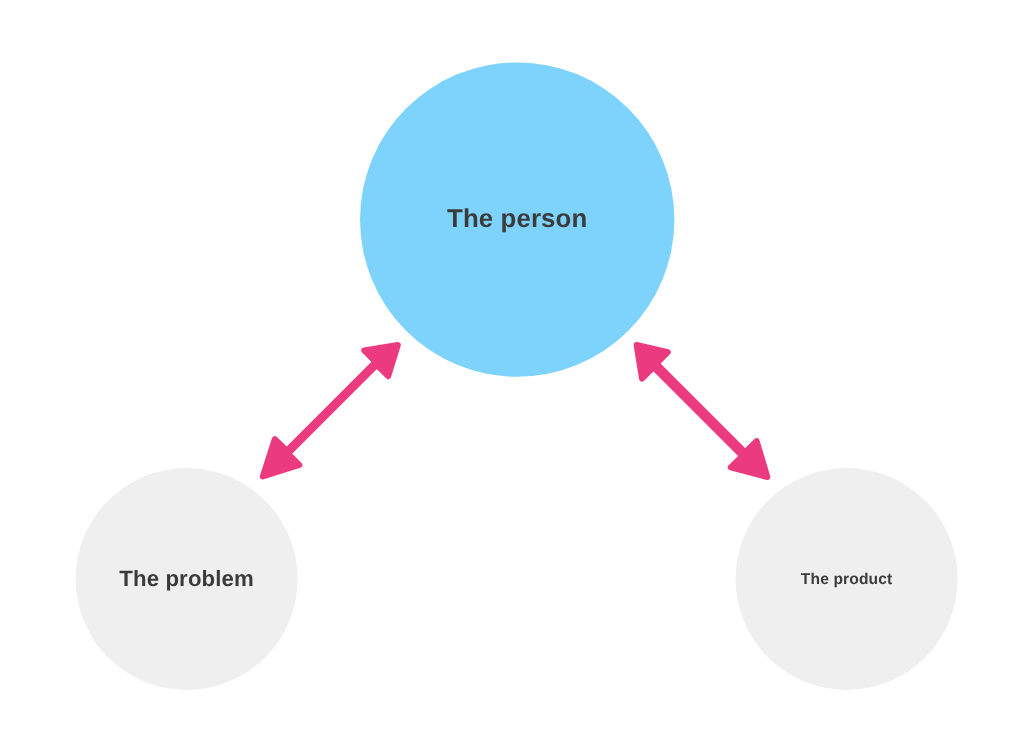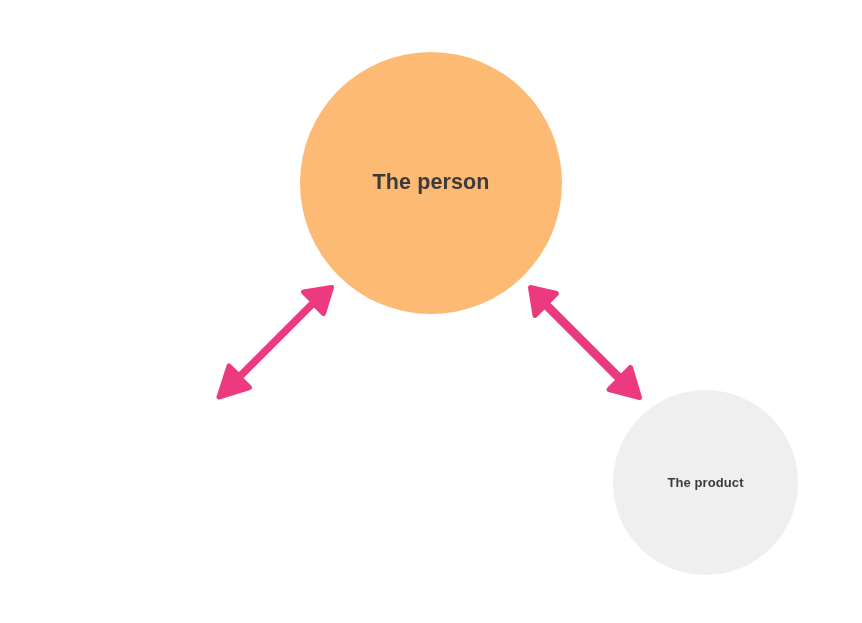--- a/index.html
+++ b/index.html
@@ -33,21 +33,21 @@
     text-align: center;
     white-space: nowrap;
     line-height: 1;
   }
   
   #node-person {
     left: 300px;
     top: 52px;
     width: 262px;
     height: 262px;
-    background: #fdba74;
+    background: #7dd3fc;
   }
   #node-person .node-label {
     font-size: 21.5px;
   }
   
   #node-problem {
     left: 63px;
     top: 390px;
     width: 185px;
     height: 185px;
@@ -110,18 +110,21 @@
                L 547.0 303.0
                L 556.5 293.5
                Z"></path>
     </g>
   </svg>
 
   <div class="node" id="node-person">
     <span class="node-label">The person</span>
   </div>
 
+  <div class="node" id="node-problem">
+    <span class="node-label">The problem</span>
+  </div>
 
   <div class="node" id="node-product">
     <span class="node-label">The product</span>
   </div>
 
 </div>
 
 </body></html>

